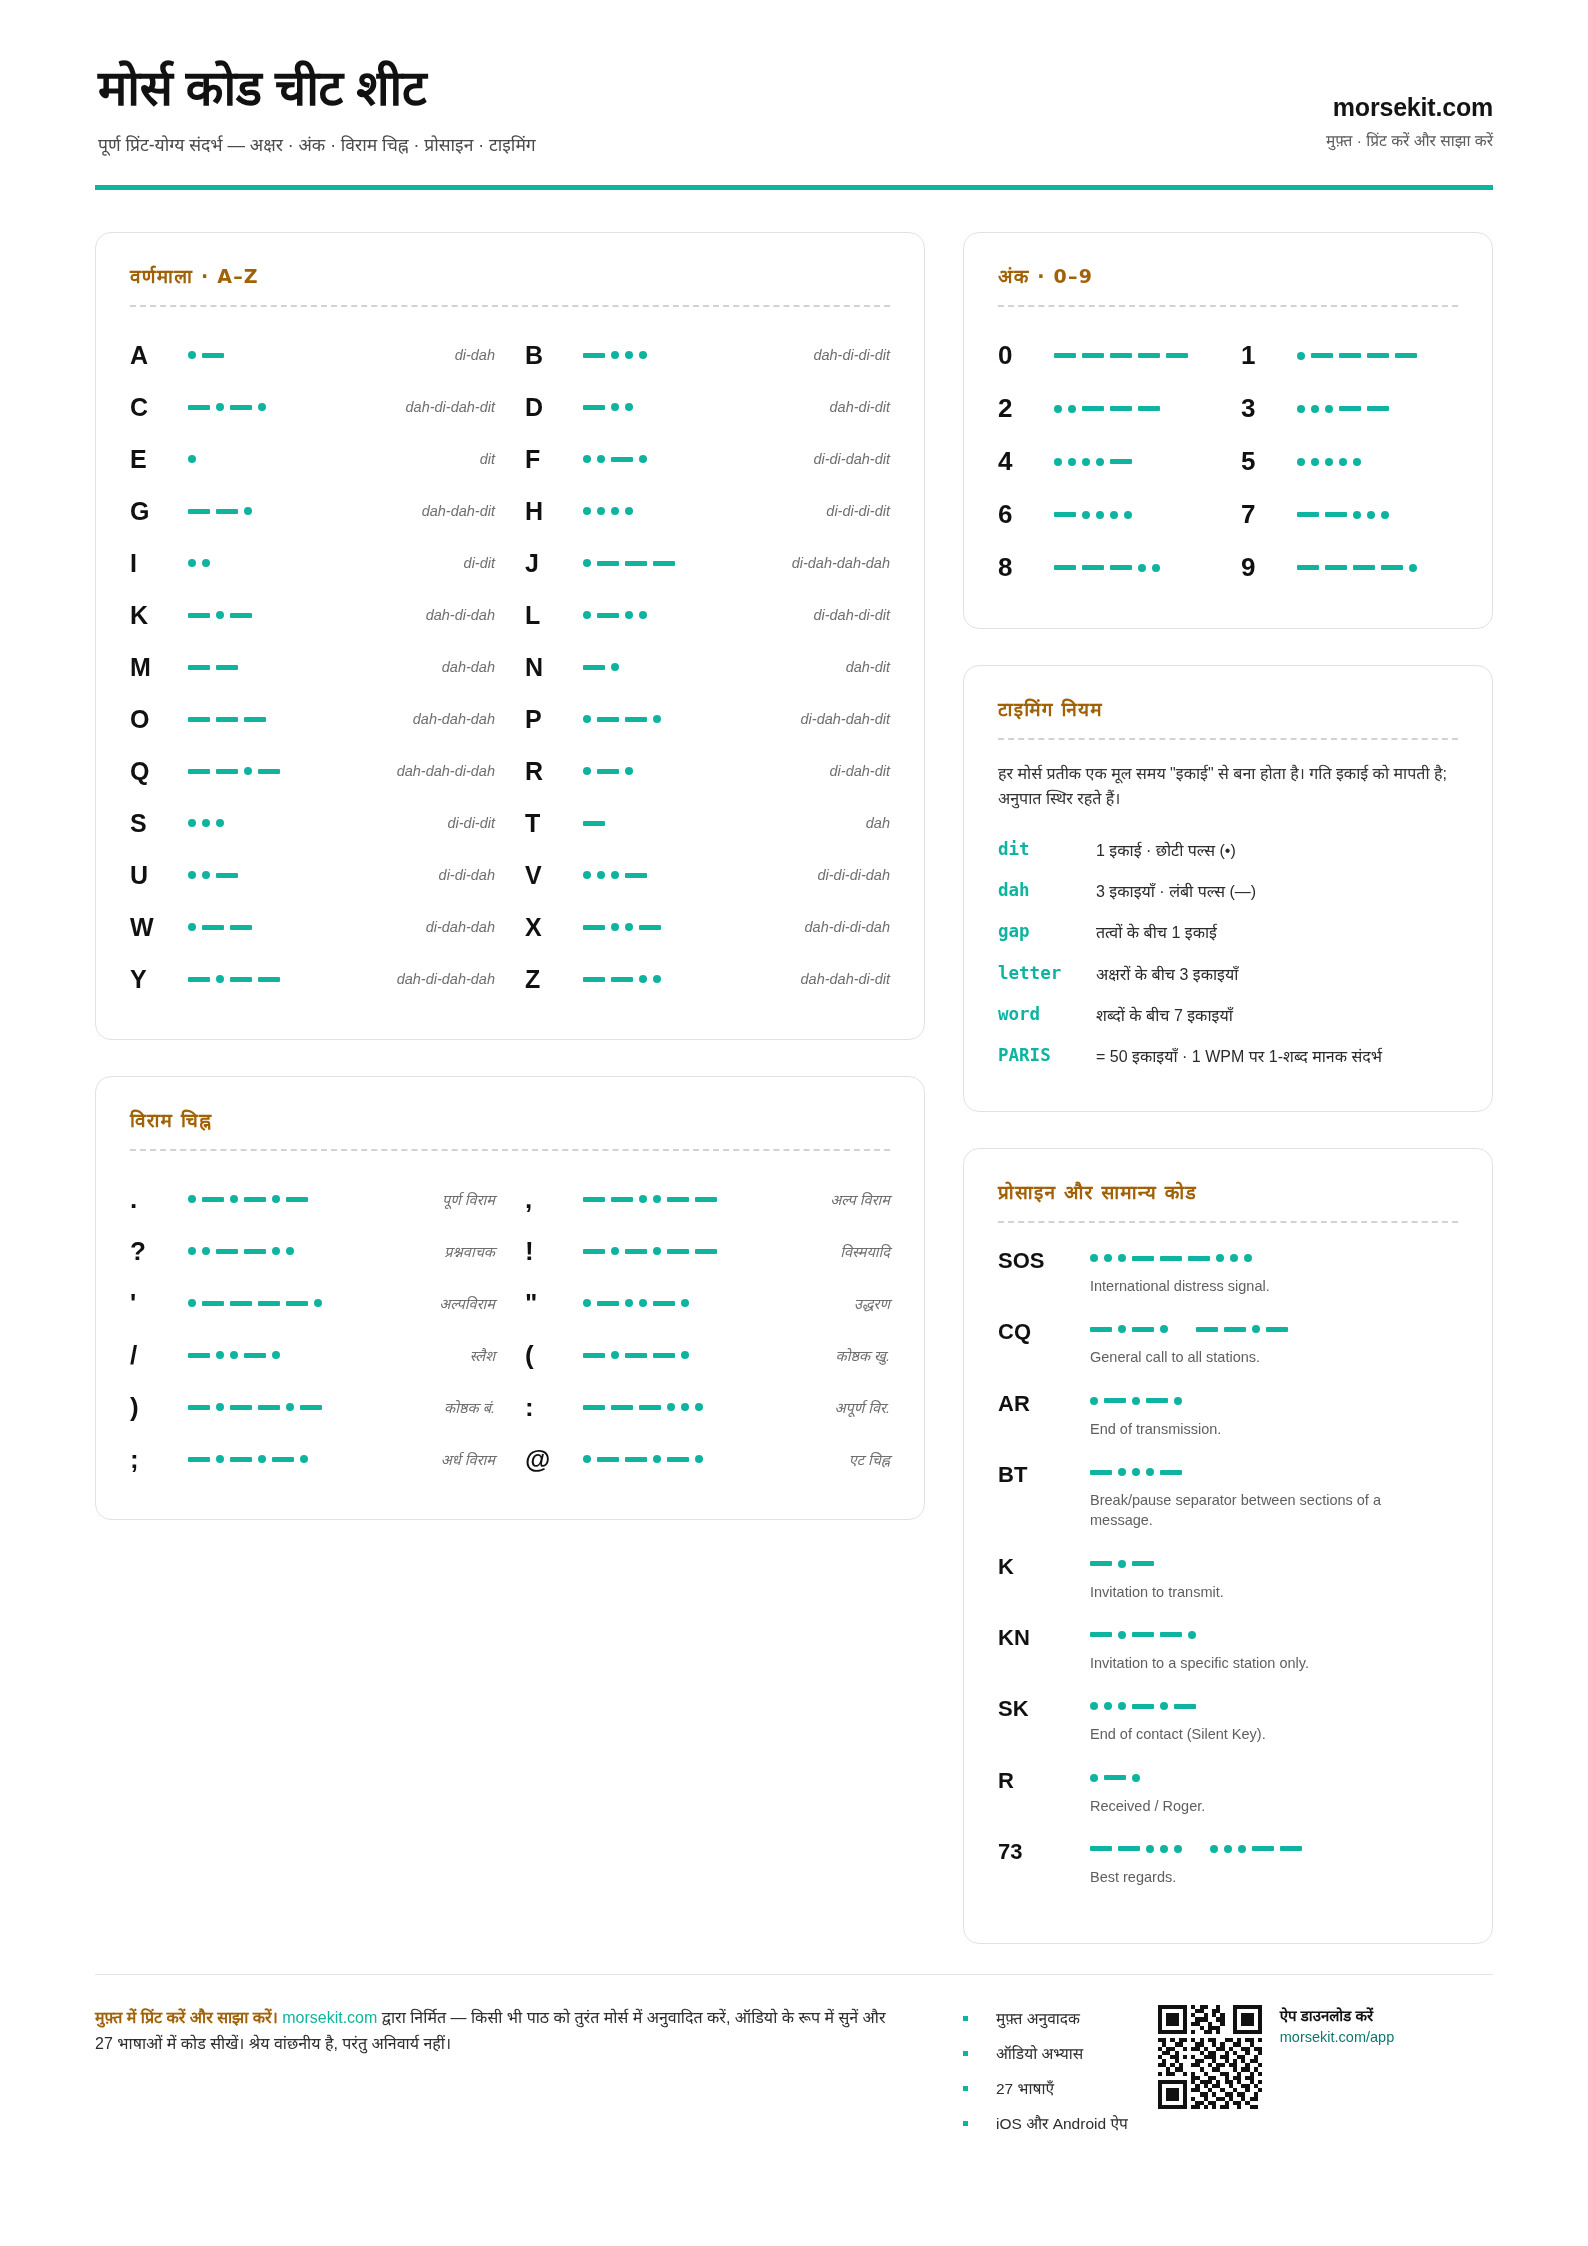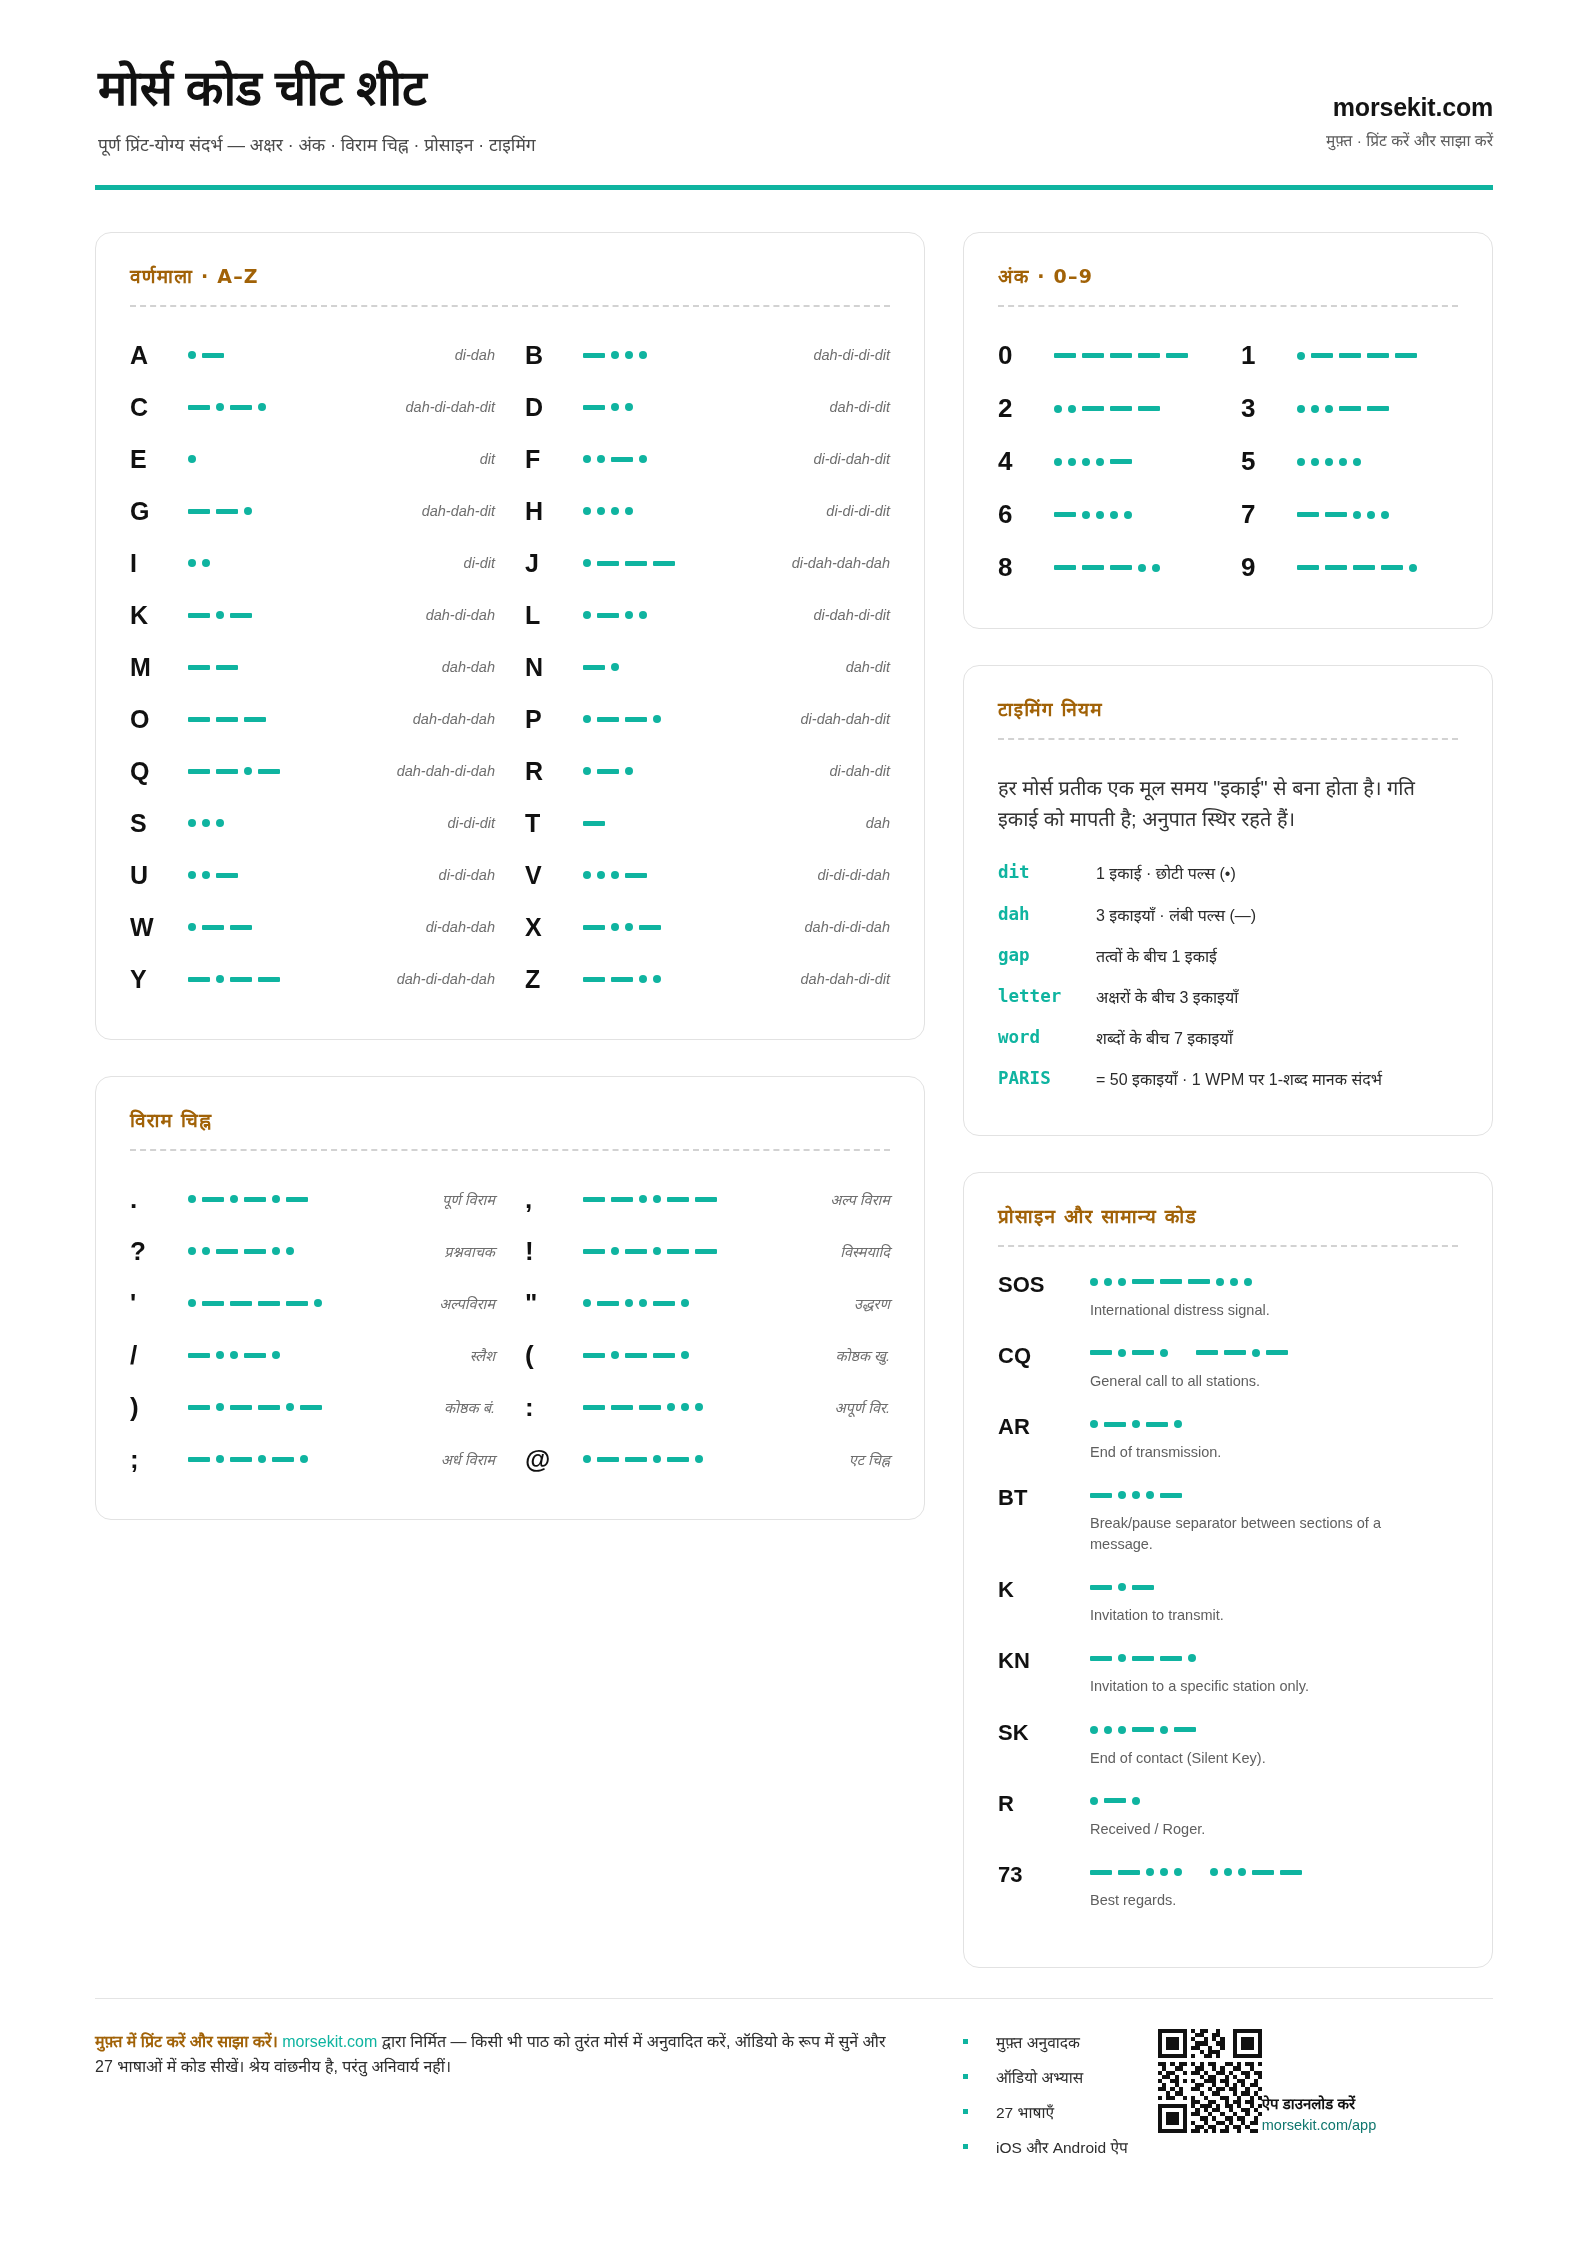--- a/index.html
+++ b/index.html
@@ -165,22 +165,22 @@
     height: 53px;
   }
   .drow .sym {
     font-size: 26px;
     font-weight: bold;
     color: #111111;
   }
 
   
   .timing-intro {
-    margin-top: 33px;
-    font-size: 20px;
+    margin-top: 22px;
+    font-size: 16px;
     line-height: 1.55;
     color: #333333;
   }
   .timing-rows { margin-top: 18px; }
   .trow {
     display: grid;
     grid-template-columns: 98px 1fr;
     align-items: start;
     padding: 9px 0;
   }
@@ -252,21 +252,21 @@
     display: flex;
     align-items: center;
     gap: 28px;
   }
   .feature-list li .bullet {
     width: 5px; height: 5px;
     background: #0fb4a0;
     flex: 0 0 auto;
   }
 
-  .qr-block { display: flex; align-items: flex-end; gap: 0; }
+  .qr-block { display: flex; align-items: flex-start; gap: 18px; }
   .qr { width: 104px; height: 104px; display: block; }
   .qr-caption .qr-title {
     font-size: 15px;
     font-weight: bold;
     color: #111111;
     white-space: nowrap;
   }
   .qr-caption .qr-url {
     margin-top: 4px;
     font-size: 14.5px;

